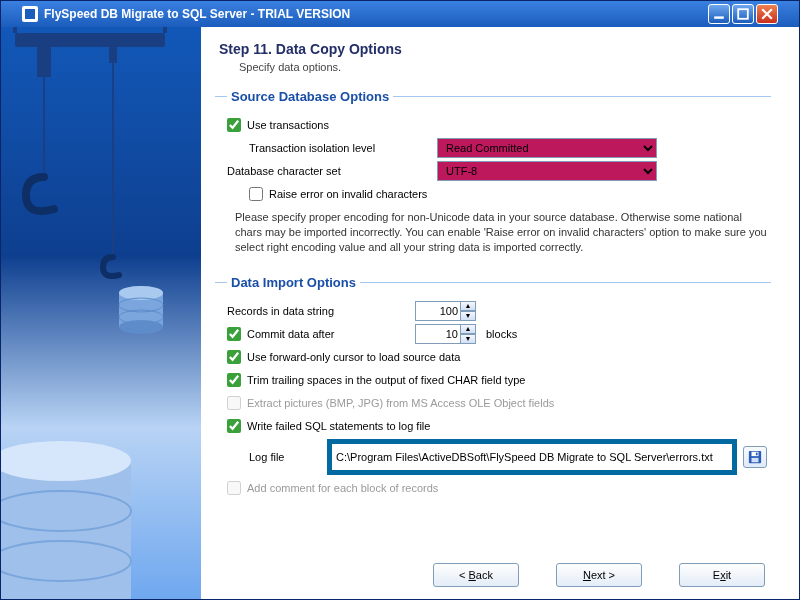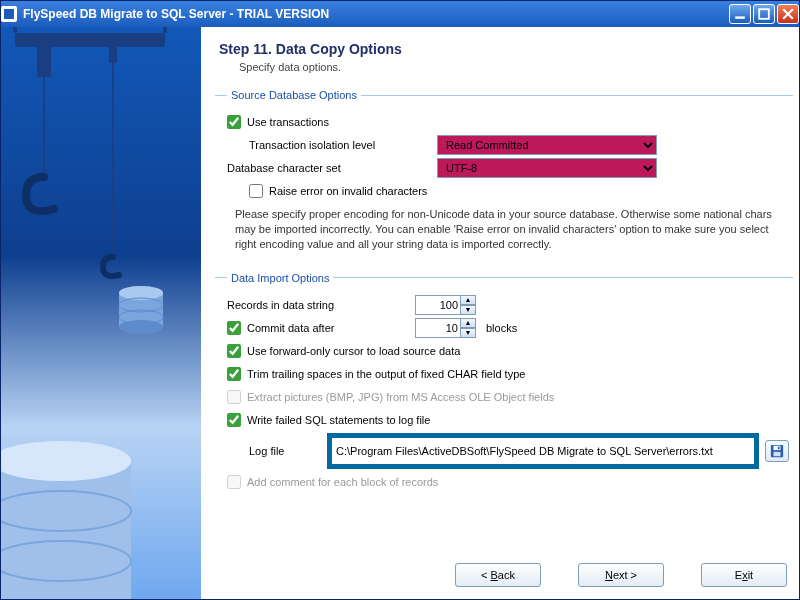--- a/index.html
+++ b/index.html
@@ -1,40 +1,40 @@
 <!DOCTYPE html>
 <html><head>
 <meta charset="utf-8">
 <style>
   * { box-sizing: border-box; }
   html, body { margin: 0; padding: 0; font-family: "Tahoma", sans-serif; font-size: 11px; color: #000; }
   body { width: 800px; height: 600px; overflow: hidden; background: #fff; }
 
   
   .window { width: 800px; height: 600px; border: 1px solid #0a246a; display: flex; flex-direction: column; background: #ece9d8; }
-  .titlebar { height: 26px; background: linear-gradient(#3a80e0,#1b5dbd); display: flex; align-items: center; padding: 0 0; color: #fff; font-weight: bold; font-size: 12px; }
+  .titlebar { height: 26px; background: linear-gradient(#3a80e0,#1b5dbd); display: flex; align-items: center; padding: 0 21px; color: #fff; font-weight: bold; font-size: 12px; }
   .titlebar .spacer { flex: 1; }
   .titlebar .title-icon { width: 16px; height: 16px; margin-right: 6px; display:inline-block; background:#fff; border-radius:2px; position:relative;}
   .titlebar .title-icon::after{content:"";position:absolute;inset:3px;background:#1b5dbd;}
   .tb-btn { width: 22px; height: 20px; margin-left: 2px; border: 1px solid #fff; border-radius: 3px; background: linear-gradient(#6fa8ef,#1b5dbd); display:flex;align-items:center;justify-content:center; color:#fff; }
   .tb-btn.close { background: linear-gradient(#f08050,#c83020); }
   .tb-btn svg { width: 12px; height: 12px; }
 
   .client { flex:1; display:flex; min-height:0; }
 
   
   .left-art { width: 200px; background: linear-gradient(#1258b8,#0e3f8f 40%,#b8d3f4 70%,#6fa8ef); position: relative; overflow:hidden; }
   .left-art svg { position:absolute; }
 
   
-  .wizard { flex:1; background:#fff; display:flex; flex-direction:column; padding: 10px 6px 8px 14px; min-width:0;}
+  .wizard { flex:1; background:#fff; display:flex; flex-direction:column; padding: 10px 28px 8px 14px; min-width:0;}
   .step-title { font-size:14px; font-weight:bold; color:#232f68; margin: 4px 0 2px 4px;}
   .step-sub { color:#444; margin: 2px 0 12px 24px; }
   fieldset.group { border: none; border-top: 1px solid #a6c8ef; margin: 4px 0 8px 0; padding: 8px 4px 6px 12px; }
-  fieldset.group > legend { color:#1a4fa8; padding: 0 4px; font-size:11px;}
+  fieldset.group > legend { color:#1a4fa8; padding: 0 4px; font-size:13px;font-weight:bold;}
   .row { display:flex; align-items:center; margin: 3px 0; min-height:20px; }
   .row label.txt { width: 188px; }
   .row.indent { padding-left: 22px; }
   input[type=checkbox]{ width:14px; height:14px; margin: 0 6px 0 0; accent-color:#3aa03a; }
   input[type=checkbox]:disabled + span { color:#9a9a9a; }
   select.combo { width: 220px; height:20px; border:1px solid #7f9db9; background:#be185d; font: inherit; padding-left:4px;}
   input.num { width:46px; height:20px; border:1px solid #7f9db9; text-align:right; padding:0 2px; font:inherit;}
   .spin { display:inline-flex; flex-direction:column; margin-left:-1px;}
   .spin button{ width:16px; height:10px; border:1px solid #7f9db9; background:linear-gradient(#f4f7fc,#d2e0f4); padding:0; line-height:6px; font-size:7px;}
   .helptext { color:#333; margin: 6px 0 2px 8px; line-height:1.35; }

